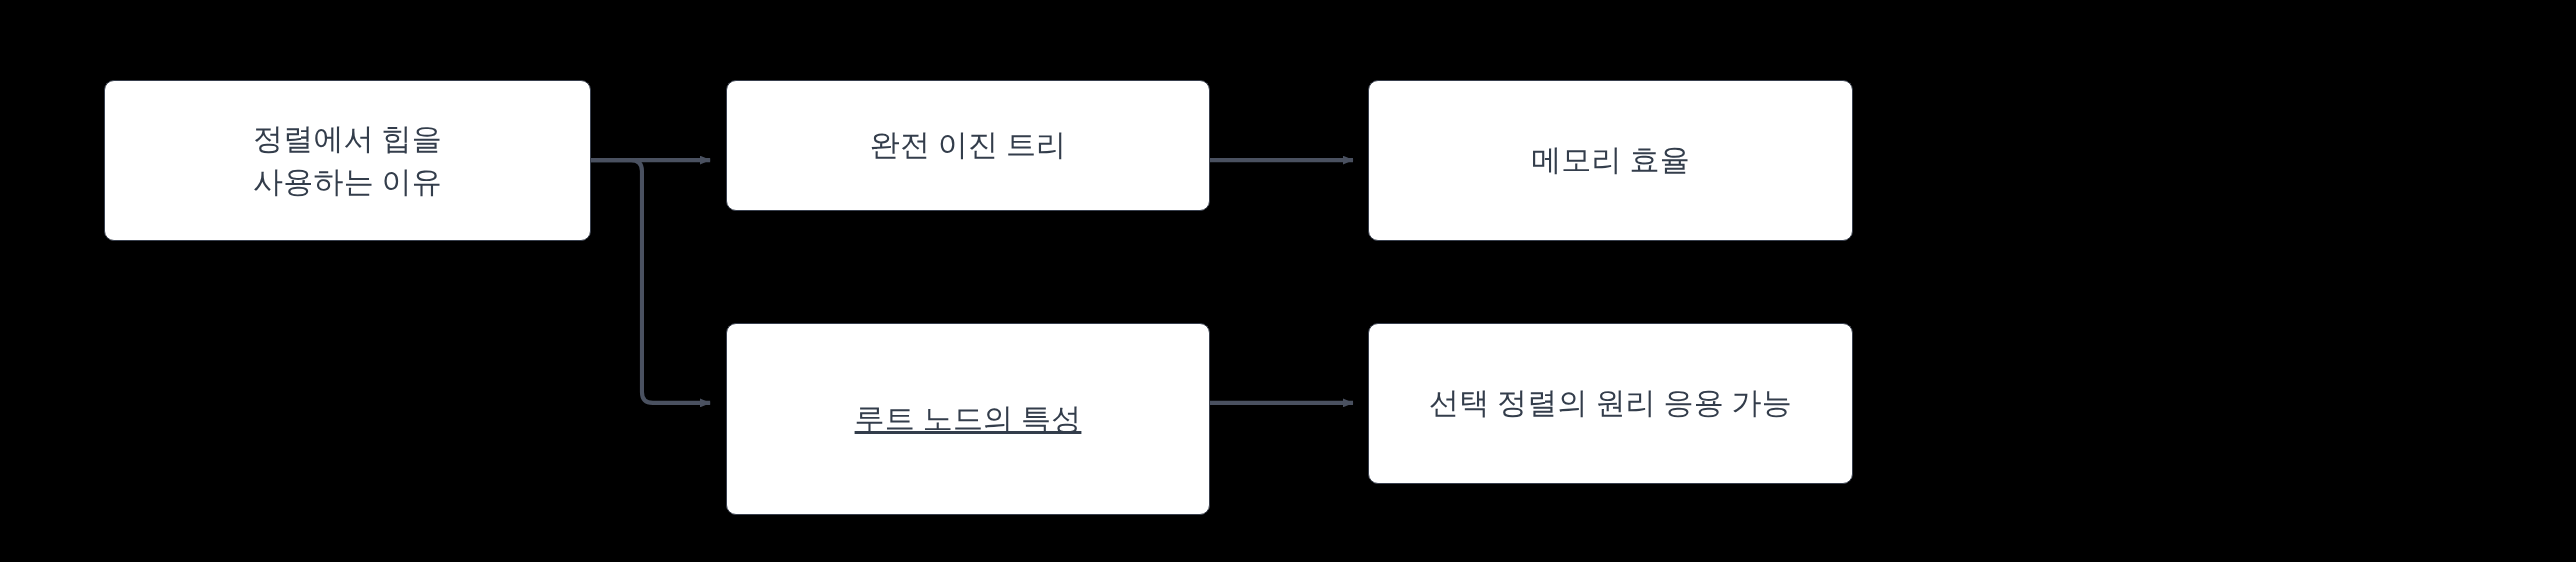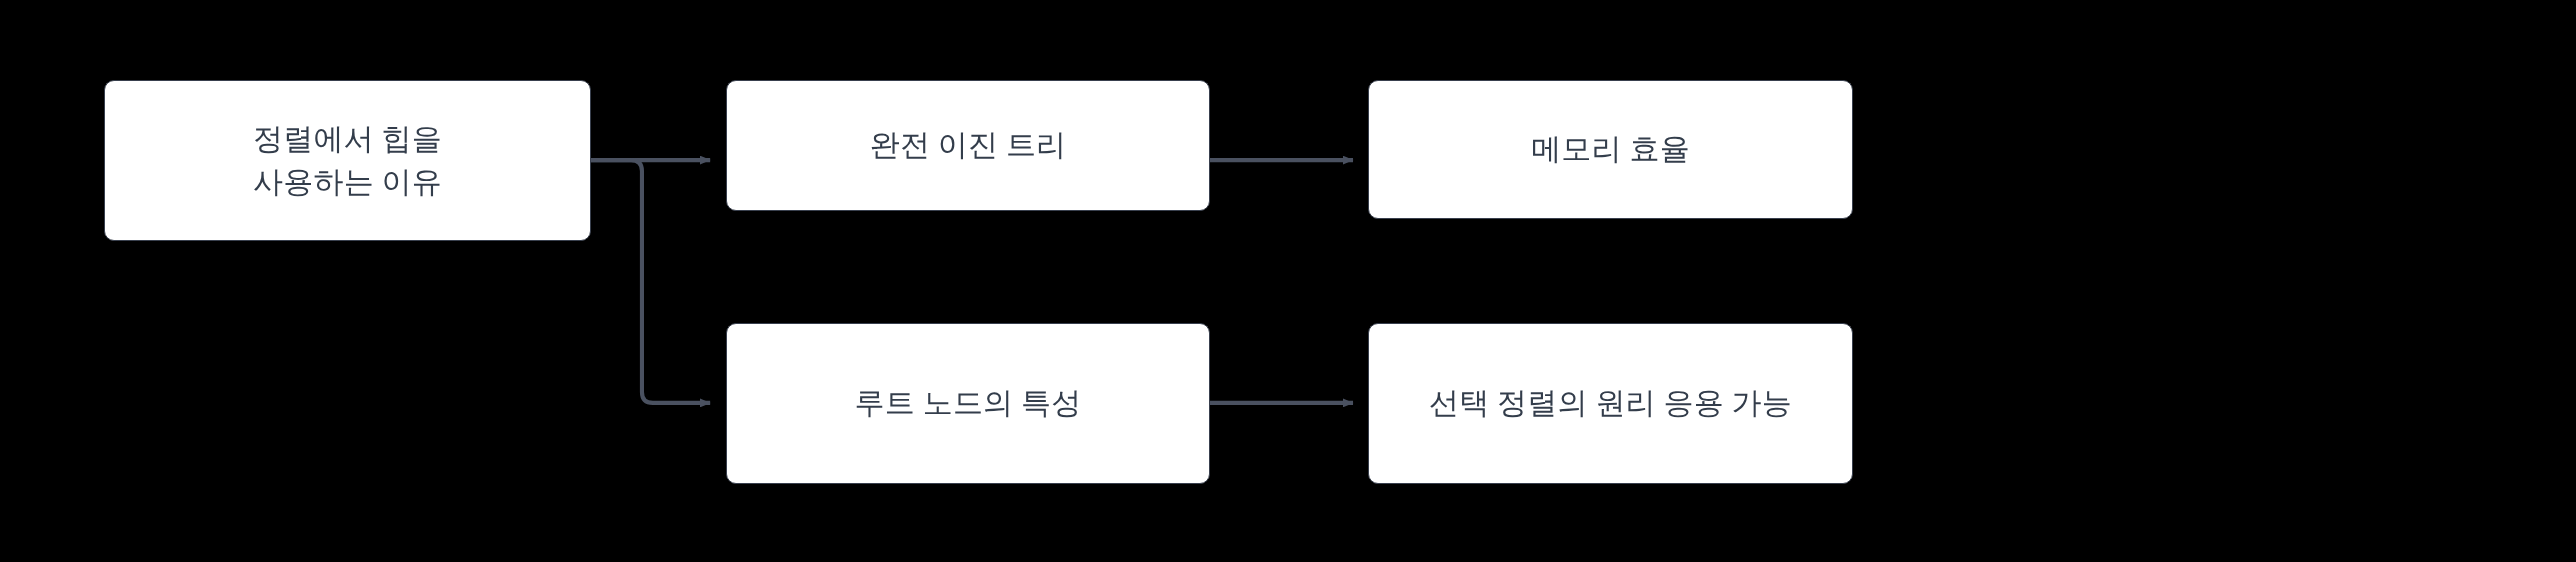--- a/index.html
+++ b/index.html
@@ -45,22 +45,22 @@
     font-weight: 400;
     padding: 3.6px 12.7px;
   }
   .node-label {
     display: block;
     white-space: pre-line;
   }
   
   #node-reason   { left: 80px;   top: 80px;  width: 487px; height: 161px; margin-left: 24px; }
   #node-cbt      { left: 726px;  top: 80px;  width: 484px; height: 131px; text-align: right; }
-  #node-memory   { left: 1368px; top: 80px;  width: 485px; height: 139px; }
-  #node-root     { left: 726px;  top: 323px; width: 484px; height: 161px; }
+  #node-memory   { left: 1368px; top: 80px;  width: 485px; height: 161px; }
+  #node-root     { left: 726px;  top: 323px; width: 484px; height: 192px; text-decoration: underline; }
   #node-selsort  { left: 1368px; top: 323px; width: 485px; height: 161px; }
 </style>
 </head>
 <body>
 
 <div id="canvas">
 
   <svg id="edge-layer" width="2576" height="563" viewBox="0 0 2833 619">
     <defs>
       <marker id="arrow" viewBox="0 0 12 10" refX="11.4" refY="5" markerWidth="12" markerHeight="10" markerUnits="userSpaceOnUse" orient="auto-start-reverse">

